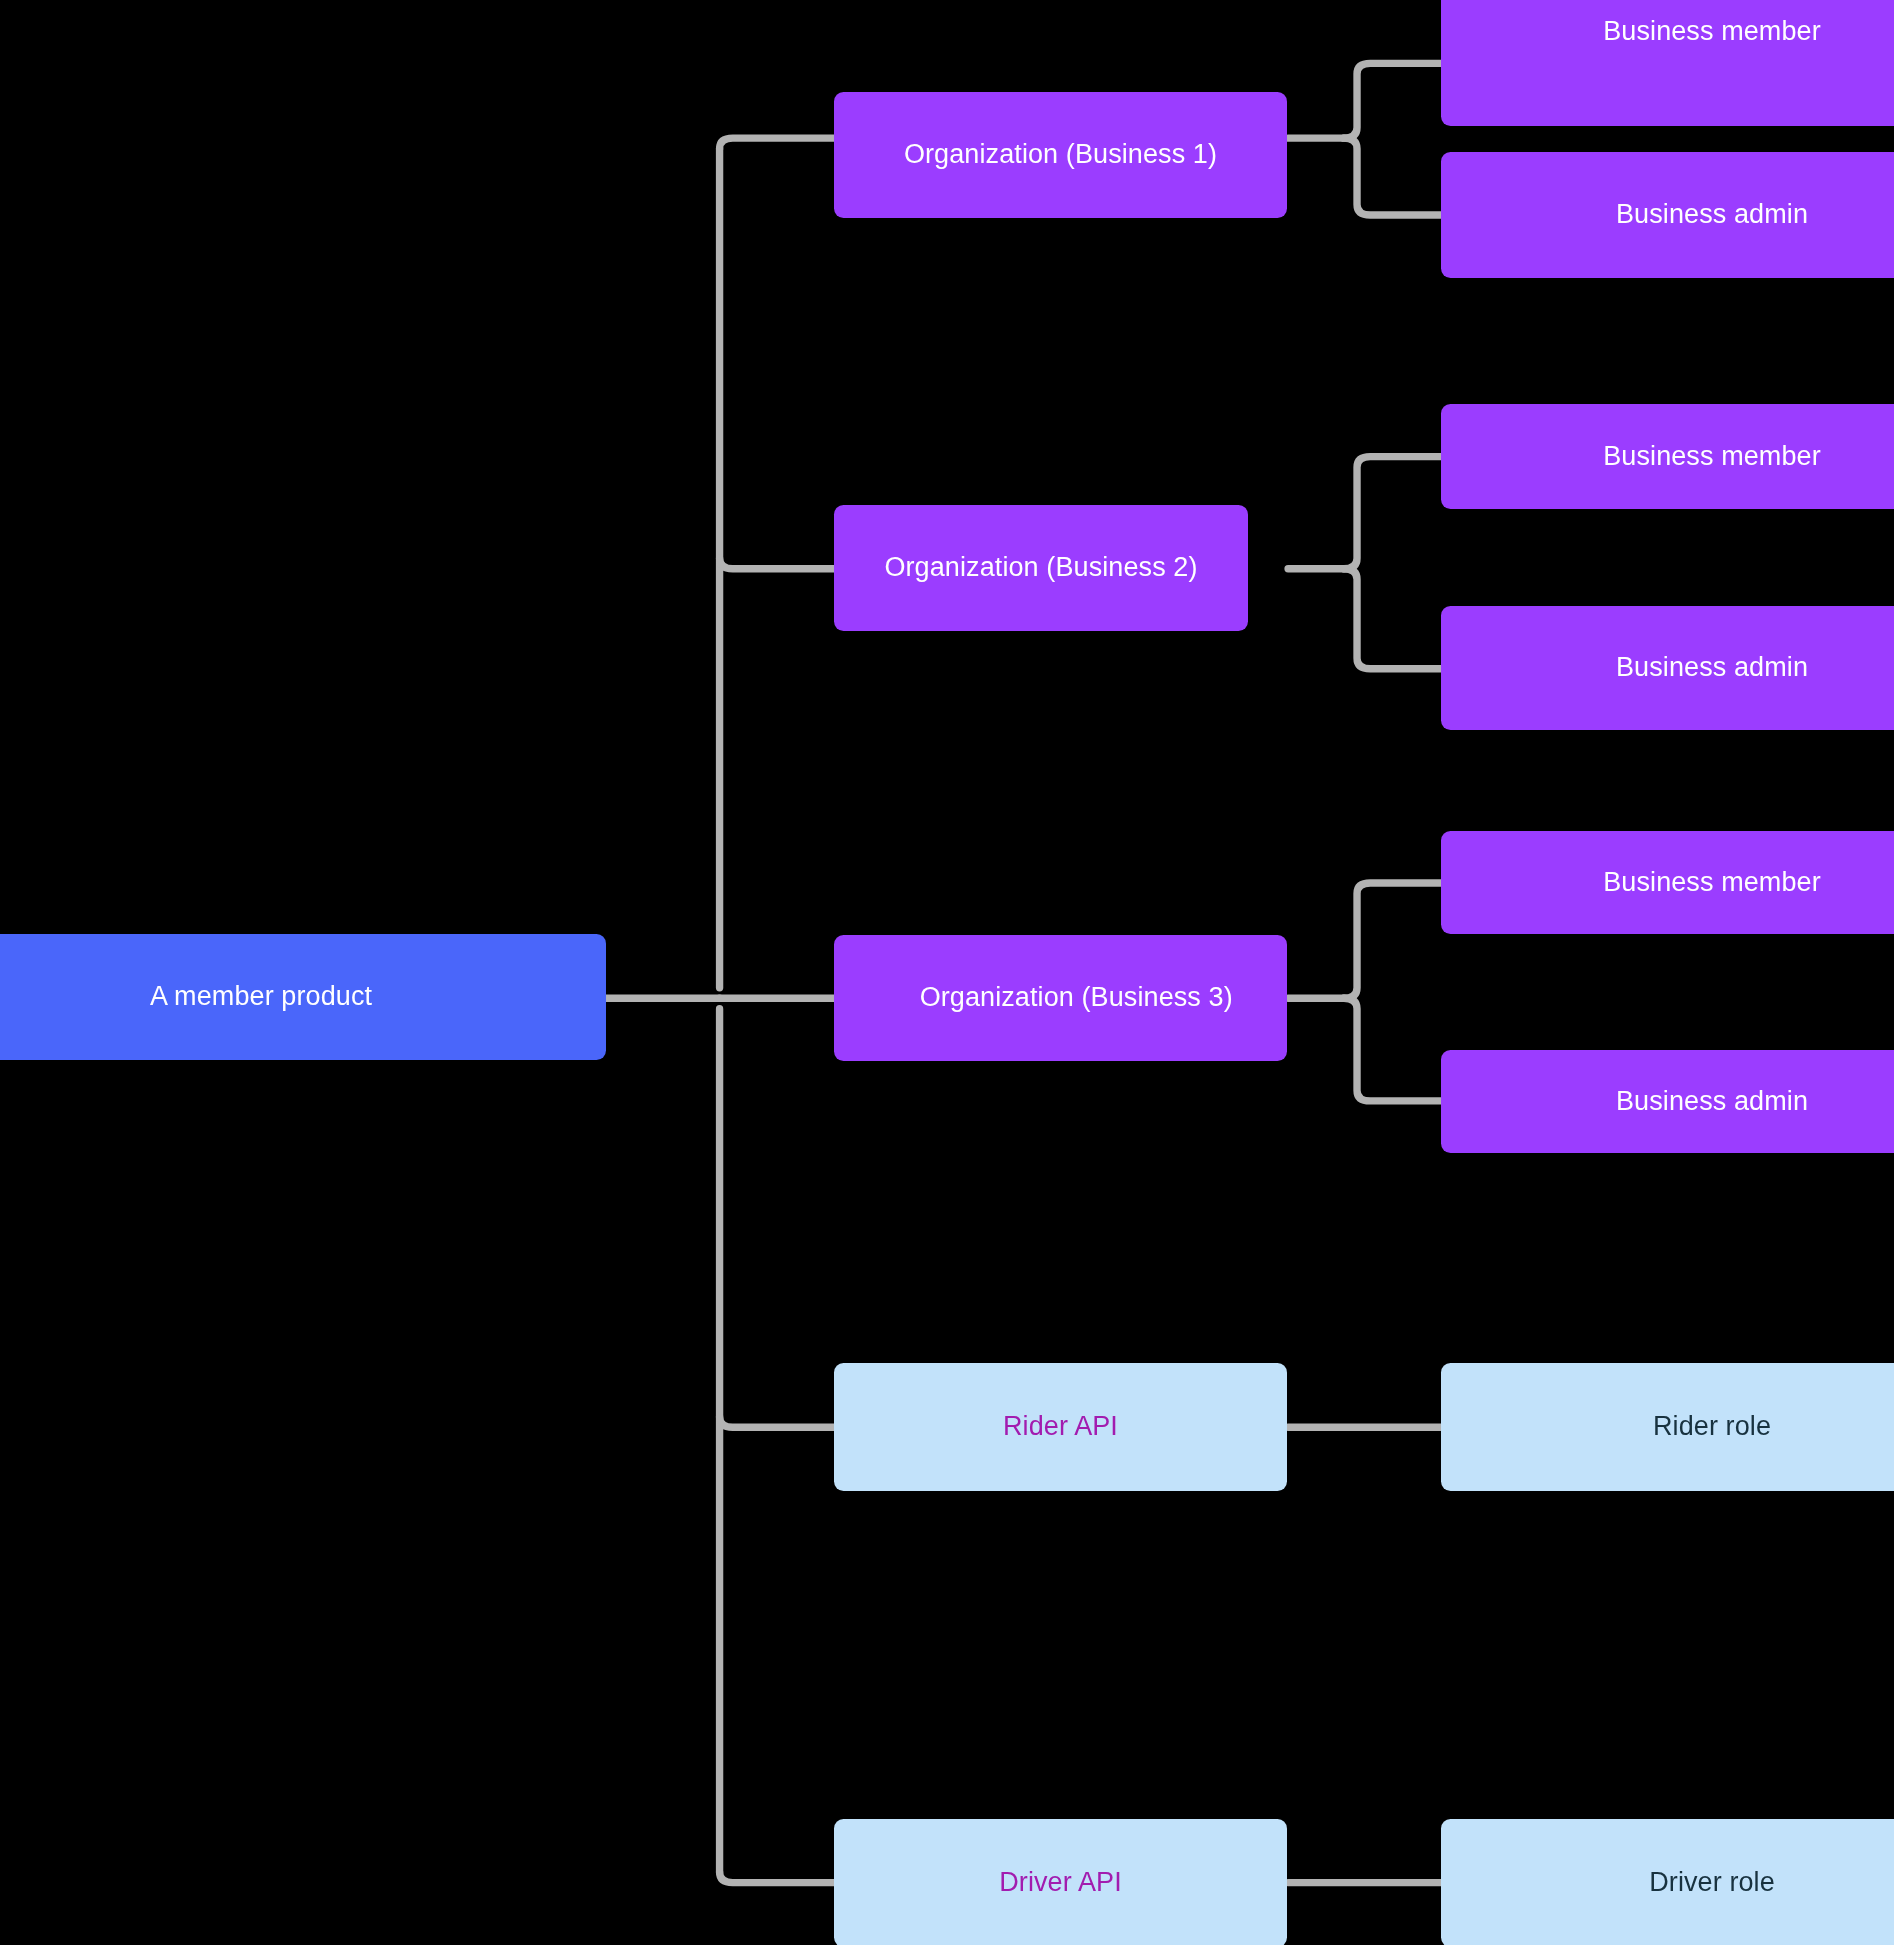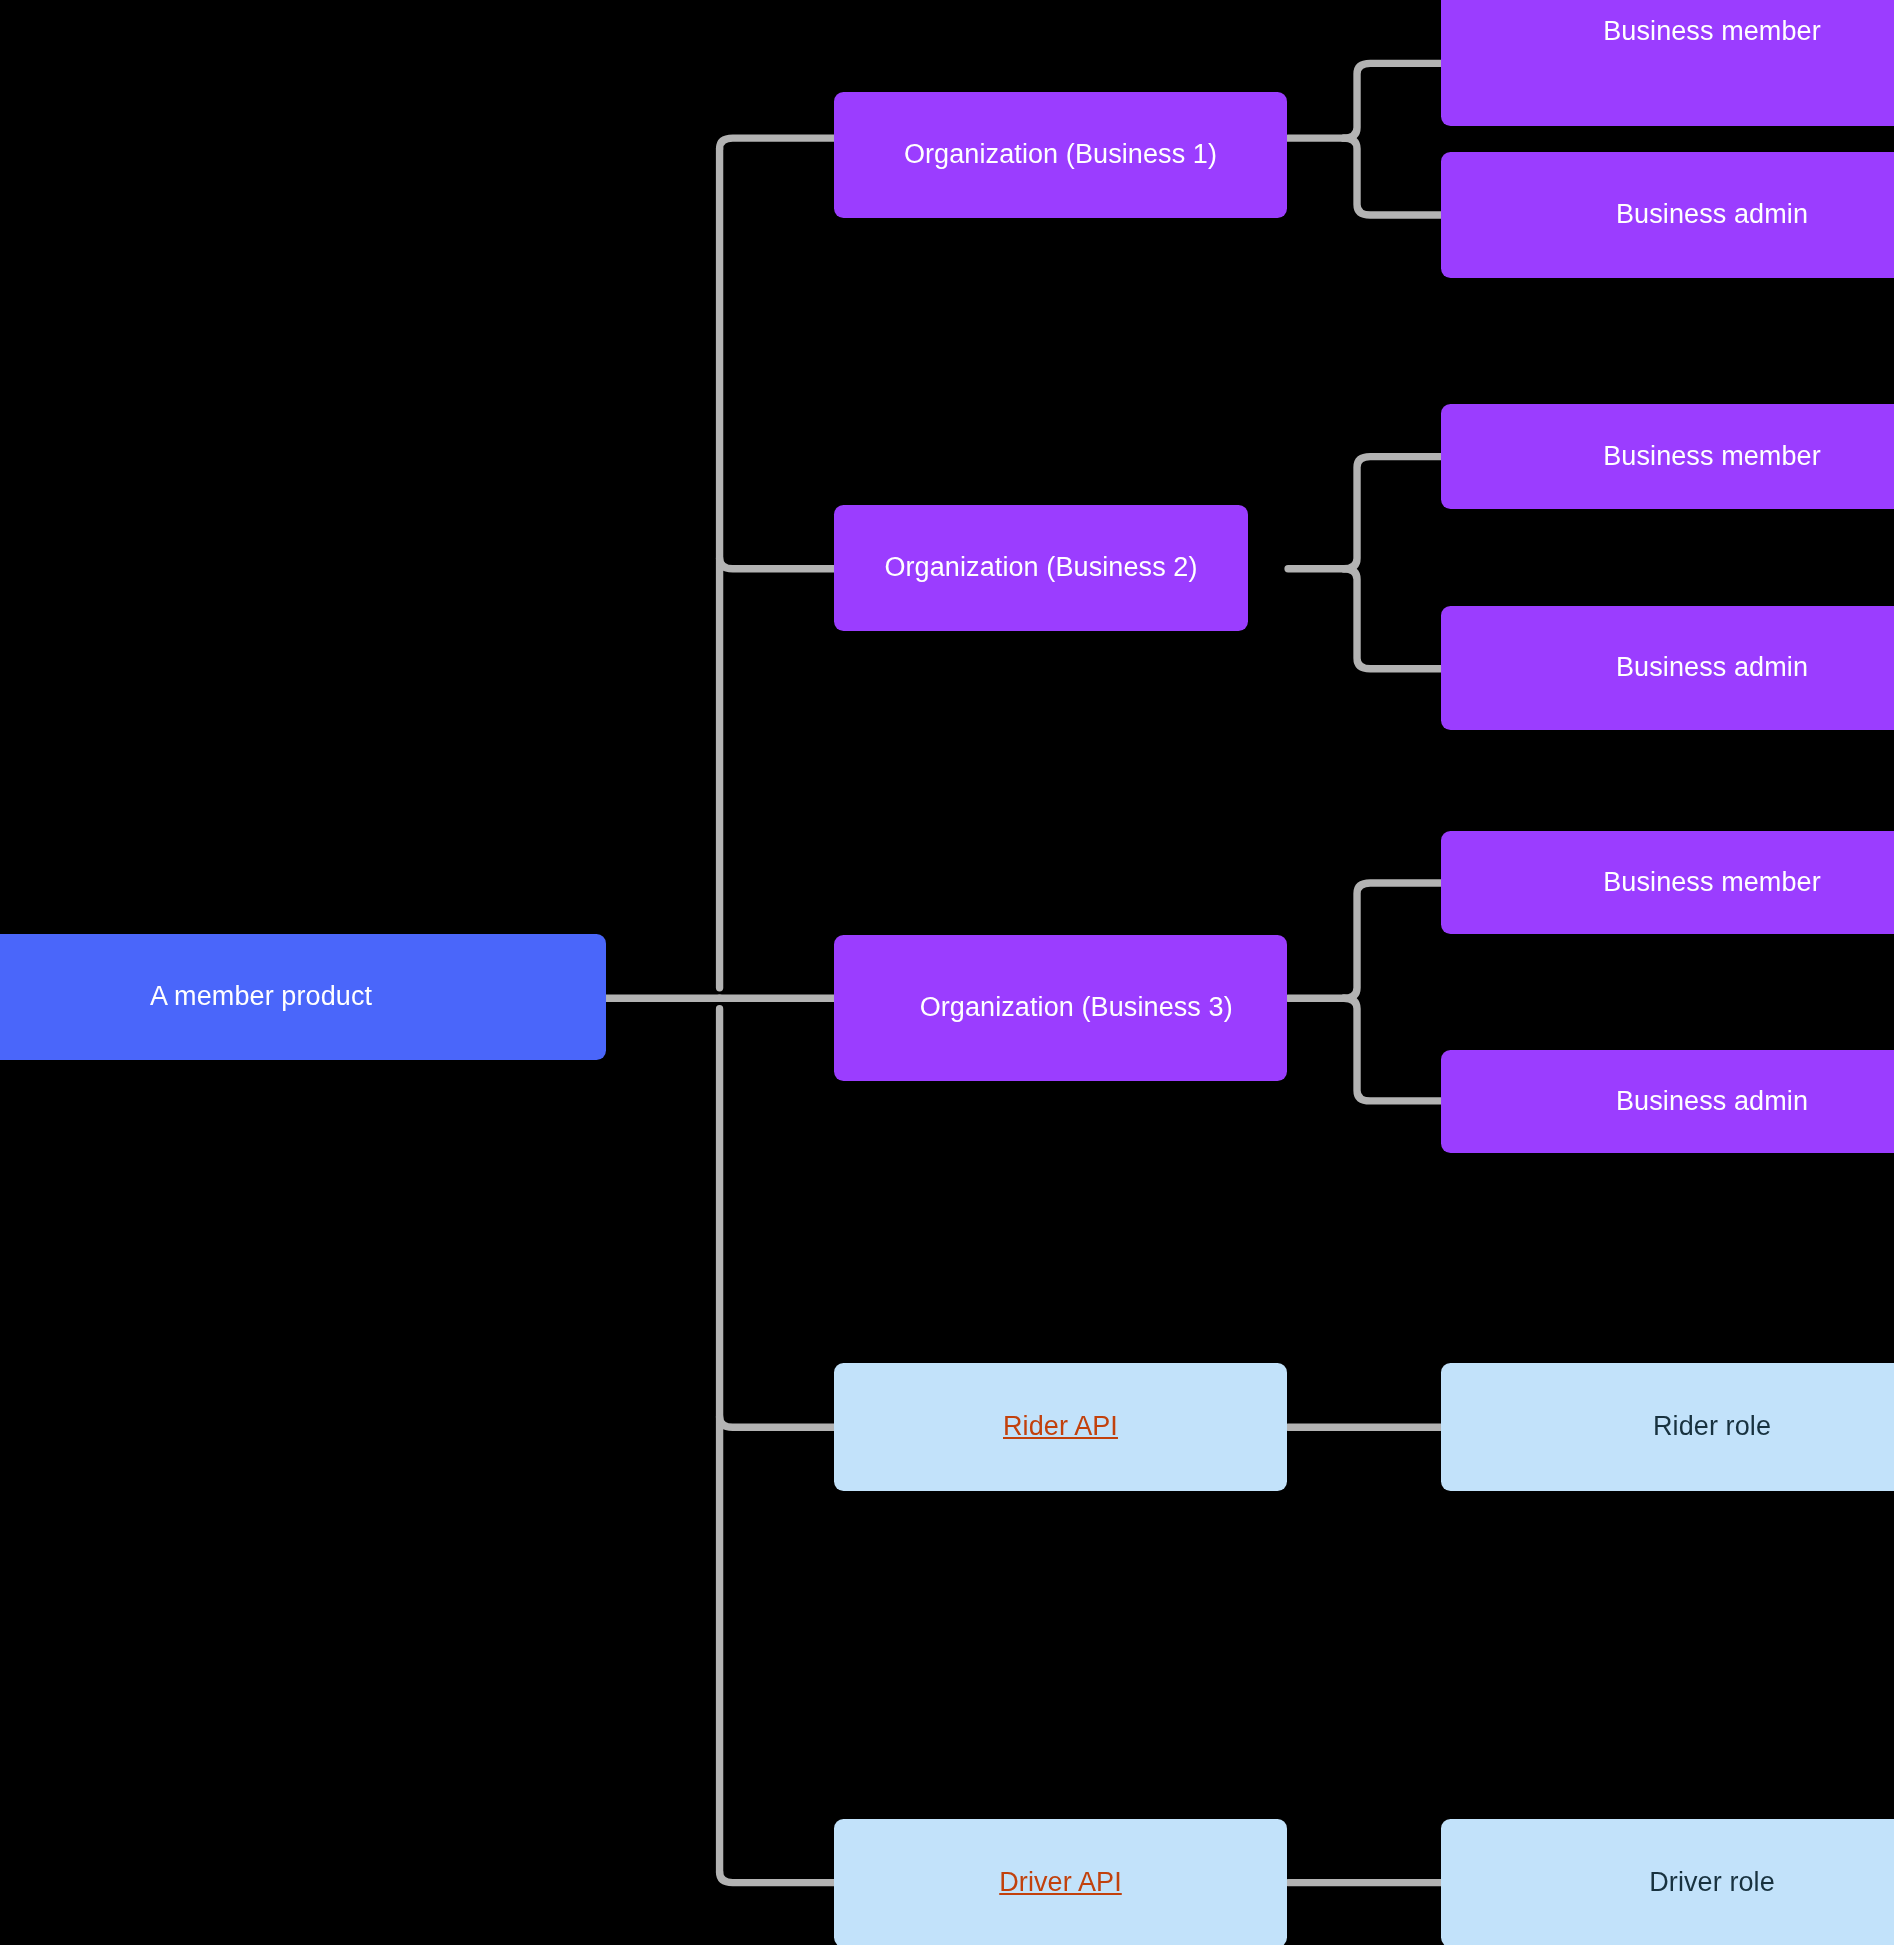--- a/index.html
+++ b/index.html
@@ -49,23 +49,22 @@
     color: #ffffff;
     font-size: 27px;
   }
   .node.role-purple {
     background: #9b3dff;
     color: #ffffff;
     font-size: 27px;
   }
   .node.api {
     background: #c2e2fa;
-    color: #c2410c;
+    color: #a21caf;
     font-size: 27px;
-    text-decoration: underline;
   }
   .node.role-blue {
     background: #c2e2fa;
     color: #18323f;
     font-size: 27px;
   }
 </style>
 </head>
 <body>
 
@@ -128,21 +127,21 @@
   </div>
 
   <div class="node role-purple" style="left:1441px; top:404px; width:542px; height:105px;">
     <span class="node-label">Business member</span>
   </div>
 
   <div class="node role-purple" style="left:1441px; top:606px; width:542px; height:124px;">
     <span class="node-label">Business admin</span>
   </div>
 
-  <div class="node org" style="left:834px; top:935px; width:453px; height:146px;padding-left:44px;">
+  <div class="node org" style="left:834px; top:935px; width:453px; height:126px;padding-left:44px;">
     <span class="node-label">Organization (Business 3)</span>
   </div>
 
   <div class="node role-purple" style="left:1441px; top:831px; width:542px; height:103px;">
     <span class="node-label">Business member</span>
   </div>
 
   <div class="node role-purple" style="left:1441px; top:1050px; width:542px; height:103px;">
     <span class="node-label">Business admin</span>
   </div>

